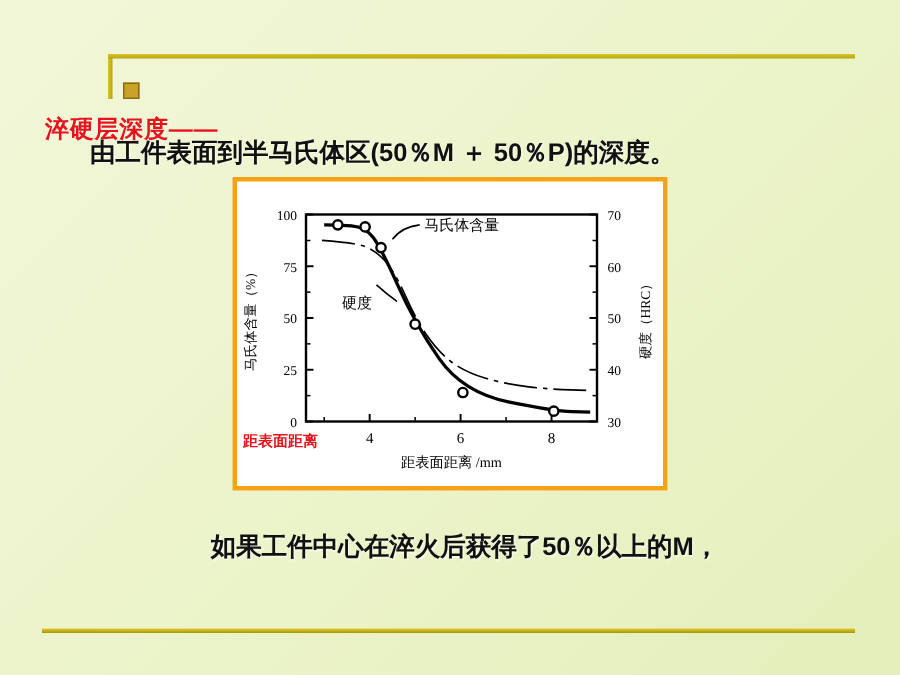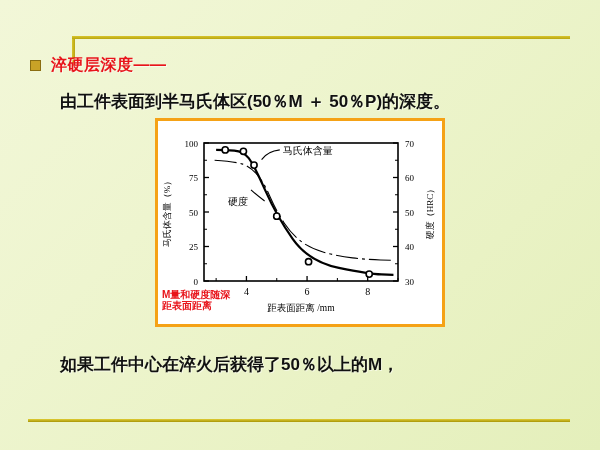--- a/index.html
+++ b/index.html
@@ -13,21 +13,21 @@
 
   
   .rule-top-h{position:absolute;left:72px;top:36px;right:30px;height:3px;
     background:linear-gradient(to bottom,#d8c52c,#b8a511);}
   .rule-top-v{position:absolute;left:72px;top:36px;width:3px;height:30px;
     background:linear-gradient(to right,#d8c52c,#b8a511);}
   .rule-bottom{position:absolute;left:28px;top:419px;right:30px;height:3px;
     background:linear-gradient(to bottom,#e0cd33,#a89508);}
 
   
-  .head-row{position:absolute;left:30px;top:55px;display:flex;align-items:center;gap:10px;}
+  .head-row{position:absolute;left:30px;top:55px;display:flex;align-items:center;gap:10px;flex-direction:column;}
   .bullet{width:9px;height:9px;background:#c9a227;border:1px solid #8a6d12;flex:none;}
   .head-text{
     color:#e8141b;font-weight:bold;font-size:16px;letter-spacing:.5px;
     text-shadow:1px 1px 0 rgba(255,255,255,.55);
     white-space:nowrap;
   }
   .sub-text{
     position:absolute;left:60px;top:90px;
     color:#111;font-weight:bold;font-size:17px;white-space:nowrap;
     text-shadow:1px 1px 0 rgba(255,255,255,.5);
@@ -44,21 +44,21 @@
     position:absolute;left:4px;top:168px;width:120px;
     color:#e8141b;font-weight:bold;font-size:10px;line-height:11px;
     text-shadow:1px 1px 0 rgba(255,255,255,.5);
   }
 
   
   .para{position:absolute;left:60px;top:352px;width:500px;
     color:#111;font-weight:bold;font-size:17px;line-height:26px;
     text-shadow:1px 1px 0 rgba(255,255,255,.5);}
   .para .hl{color:#e8141b;}
-  .para-line{white-space:nowrap;}
+  .para-line{white-space:nowrap;text-align:center;}
 </style>
 </head>
 <body>
 
 <div class="slide">
 
   <div class="rule-top-v"></div>
   <div class="rule-top-h"></div>
   <div class="rule-bottom"></div>
 
@@ -120,21 +120,20 @@
         <circle cx="96.01562499999999" cy="44.08" r="3.1" fill="#fff" stroke="#000" stroke-width="1.6"></circle>
         <circle cx="118.74999999999999" cy="95.14" r="3.1" fill="#fff" stroke="#000" stroke-width="1.6"></circle>
         <circle cx="150.57812499999997" cy="140.68" r="3.1" fill="#fff" stroke="#000" stroke-width="1.6"></circle>
         <circle cx="211.20312500000003" cy="153.1" r="3.1" fill="#fff" stroke="#000" stroke-width="1.6"></circle>
         <path d="M103.59374999999999 38.56 Q109.65625 30.28 121.78124999999997 28.900000000000006" fill="none" stroke="#000" stroke-width="1.1"></path>
         <text x="124.8125" y="32.59" font-size="10" font-family="&quot;Liberation Serif&quot;,&quot;DejaVu Serif&quot;,serif" fill="#000" text-anchor="start">马氏体含量</text>
         <path d="M106.62499999999997 79.96000000000001 Q99.04687499999997 74.44 92.984375 68.92" fill="none" stroke="#000" stroke-width="1.1"></path>
         <text x="89.95312499999999" y="84.34" font-size="10" font-family="&quot;Liberation Serif&quot;,&quot;DejaVu Serif&quot;,serif" fill="#000" text-anchor="end">硬度</text>
       </svg>
     <div class="caption">
-      <div>M量和硬度随深</div>
       <div>距表面距离</div>
     </div>
   </div>
 
   <div class="para">
     <div class="para-line">如果工件中心在淬火后获得了50％以上的M，</div>
   </div>
 
 </div>
 

